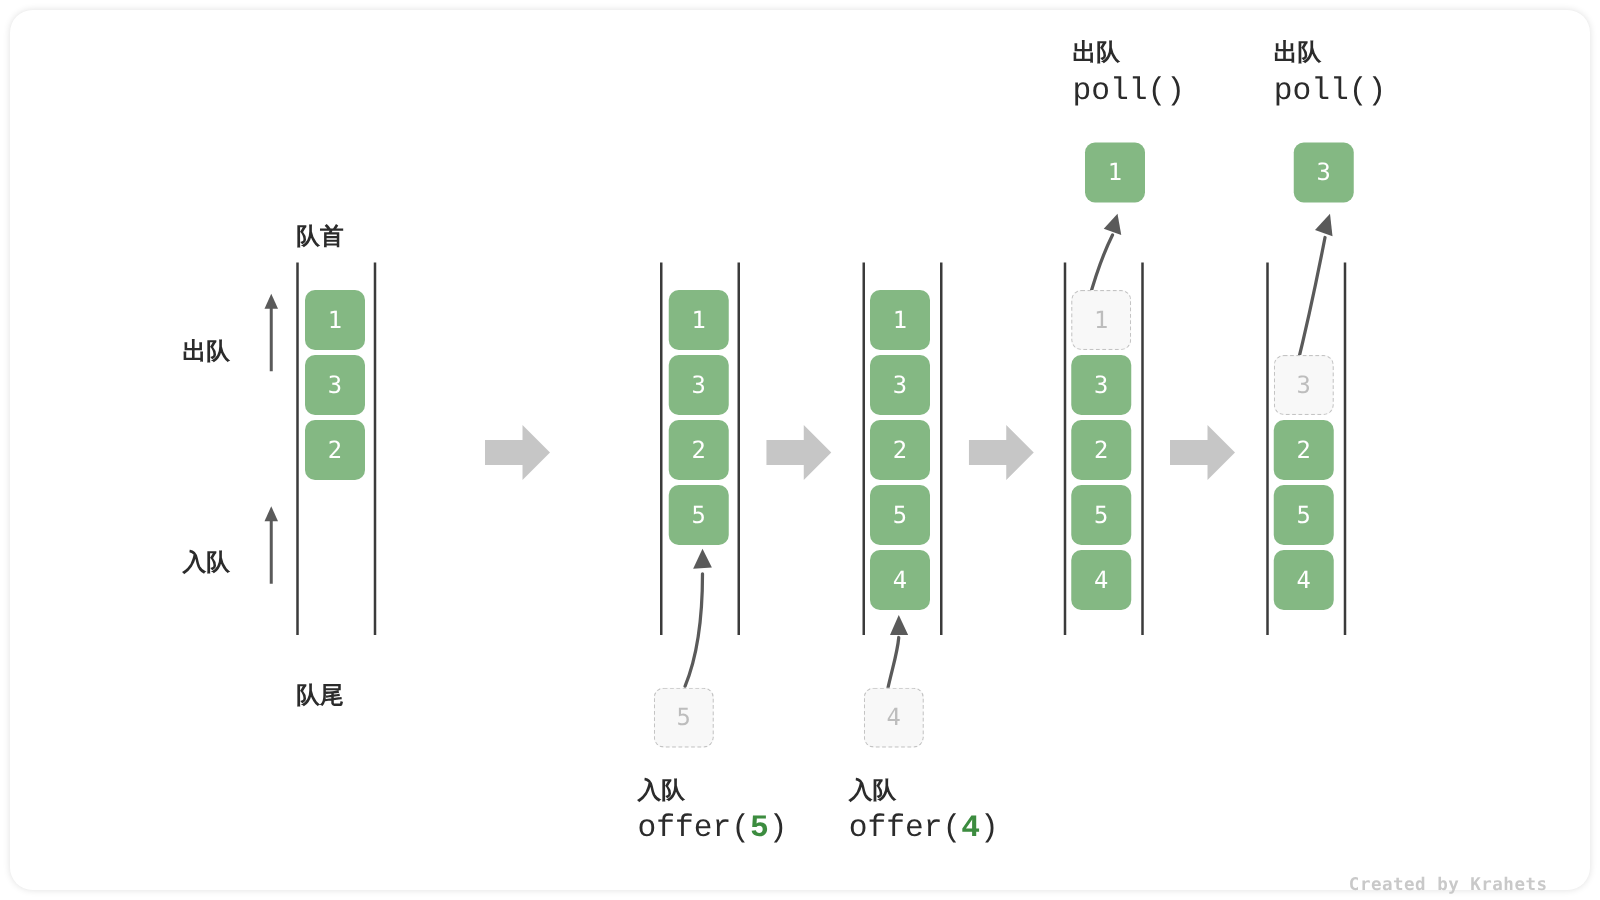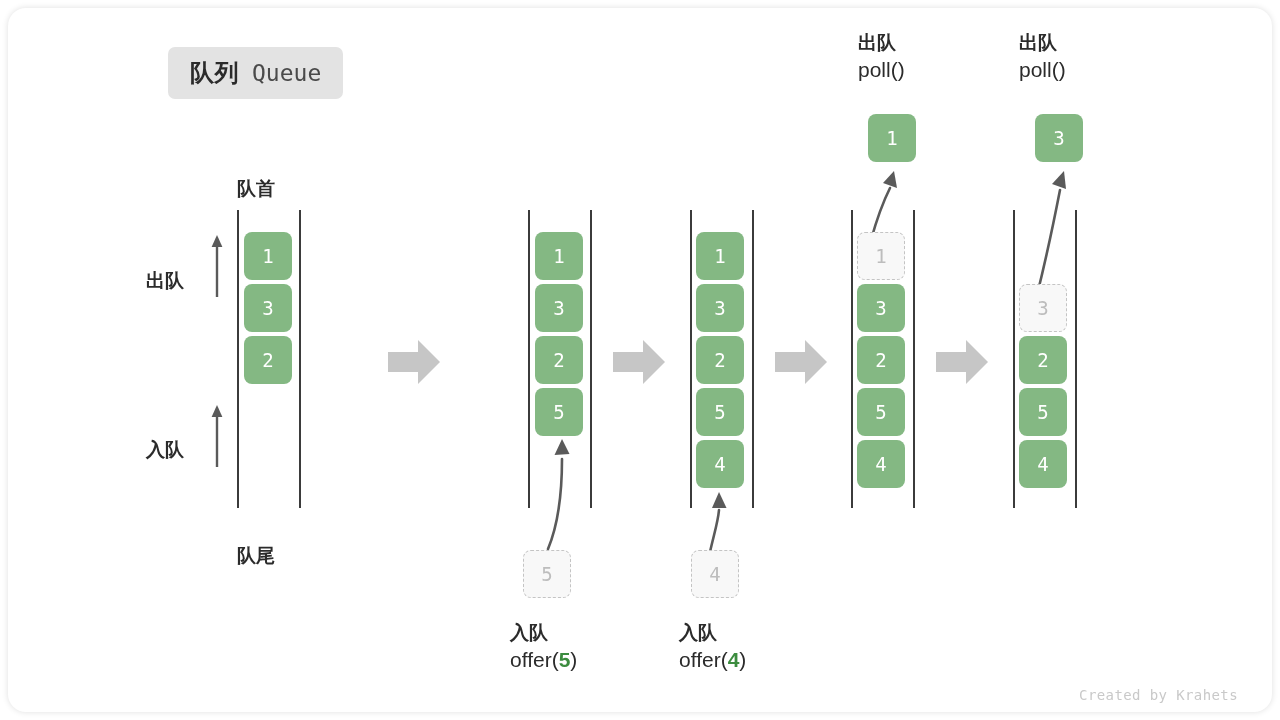--- a/index.html
+++ b/index.html
@@ -102,53 +102,50 @@
     line-height: 1.38;
     white-space: nowrap;
   }
   .op-cn {
     font-size: 19px;
     font-weight: bold;
     color: #2b2b2b;
     display: block;
   }
   .op-code {
-    font-family: Liberation Sans, sans-serif;
-    font-size: 21px;
+    font-family: Liberation Mono, monospace;
+    font-size: 25px;
     color: #2b2b2b;
     display: block;
   }
   .op-arg { color: #3c8c3f; font-weight: bold; }
 
   .poll-caption {
     line-height: 1.38;
     text-align: left;
     white-space: nowrap;
   }
 
   
   #watermark {
     right: 42px;
-    bottom: 17px;
+    bottom: 4px;
     font-family: "DejaVu Sans Mono", "Liberation Mono", monospace;
     font-size: 14px;
     color: #c9c9c9;
     letter-spacing: 0.4px;
+    font-weight: bold;
   }
 </style>
 </head>
 <body>
 
 <div id="canvas">
   <div id="card" class="abs"></div>
 
-  <div id="title-badge" class="abs">
-    <span id="title-cn">队列</span>
-    <span id="title-en">Queue</span>
-  </div>
 
   <div class="abs cjk-bold" style="left:237px; top:160px;margin-top:16px;">队首</div>
   <div class="abs cjk-bold" style="left:237px; top:543px;">队尾</div>
 
   <div class="abs cjk-bold" style="left:146px; top:268px;">出队</div>
   <div class="abs cjk-bold" style="left:146px; top:437px;">入队</div>
 
   <svg class="abs varrow" width="16" height="66" style="left:209px; top:233px;">
     <line x1="8" y1="64" x2="8" y2="12" stroke="#5a5a5a" stroke-width="2.4"></line>
     <polygon points="8,2 2.6,14 13.4,14" fill="#5a5a5a"></polygon>

